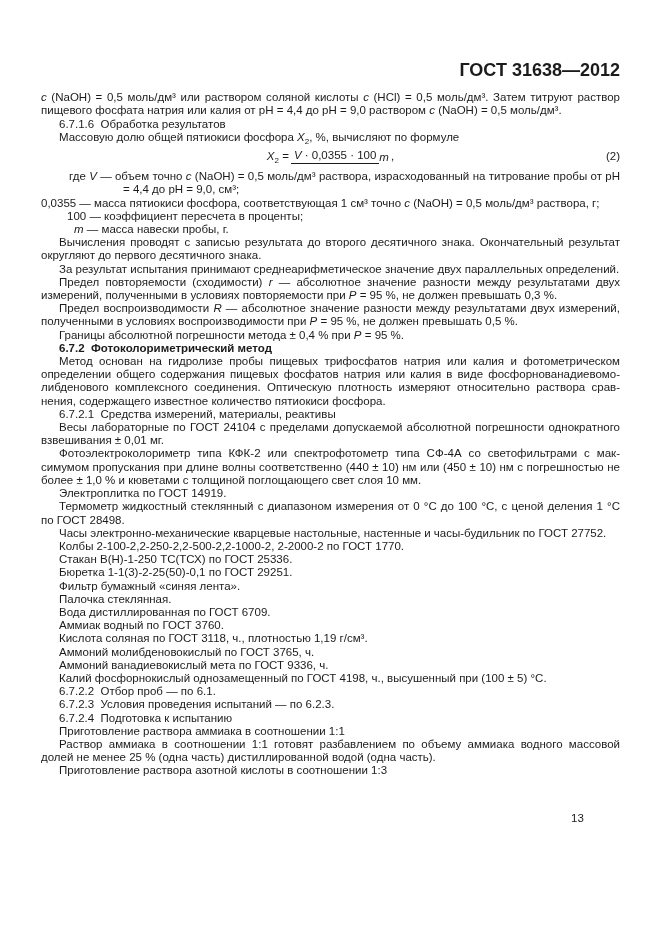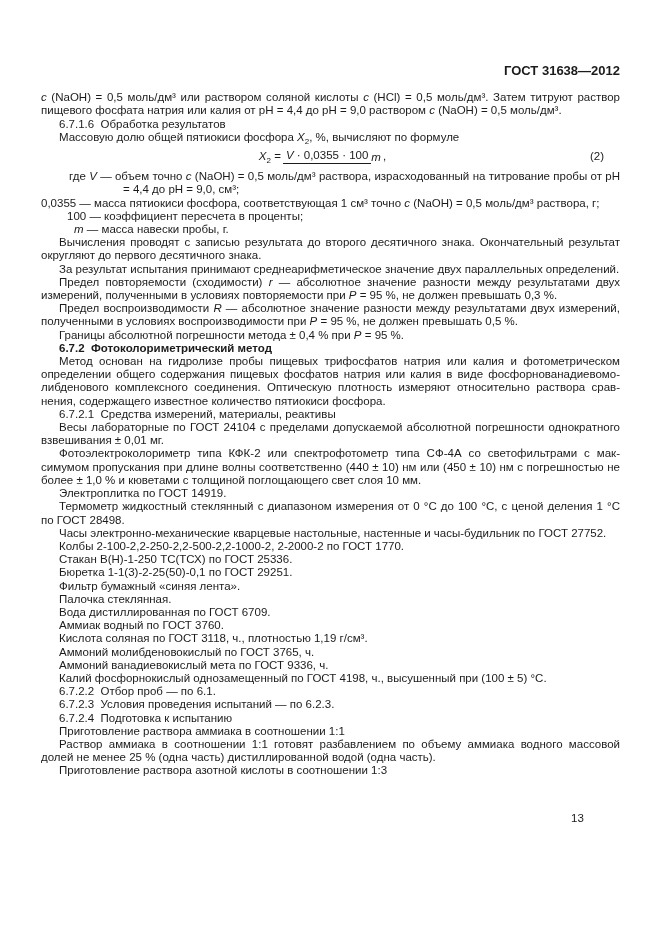--- a/index.html
+++ b/index.html
@@ -14,37 +14,37 @@
     box-sizing:border-box;
     overflow:hidden;
   }
   .content {
     position:absolute;
     left:41px; right:41px; top:64px;
   }
   .doc-header {
     text-align:right;
     font-weight:bold;
-    font-size:13px;
+    font-size:18px;
     margin:0 0 14px 0;
   }
   p { margin:0; text-align:justify; }
   .ind  { text-indent:18px; }
   .bd, .bold { font-weight:bold; }
   .it { font-style:italic; }
   sub, sup { font-size:8px; line-height:0; }
   .hang   { padding-left:54px; text-indent:-54px;margin-left:28px; }
   .ind100 { margin-left:26px; }
   .indm   { margin-left:33px; }
   .formula-row {
     position:relative;
     display:flex;
     align-items:center;
     justify-content:center;
-    margin:5px 16px 6px 0;
+    margin:5px 0 6px 0;
     text-align:center;
   }
   .frac { display:inline-flex; flex-direction:row; align-items:center; margin:0 2px; }
   .frac .num { padding:0 3px 1px 3px; border-bottom:1px solid #1b1b1b; }
   .frac .den { padding-top:1px; }
   .eq-no { position:absolute; right:0; top:50%; transform:translateY(-50%); }
   .page-number {
     position:absolute;
     left:571px; top:812px;
   }

